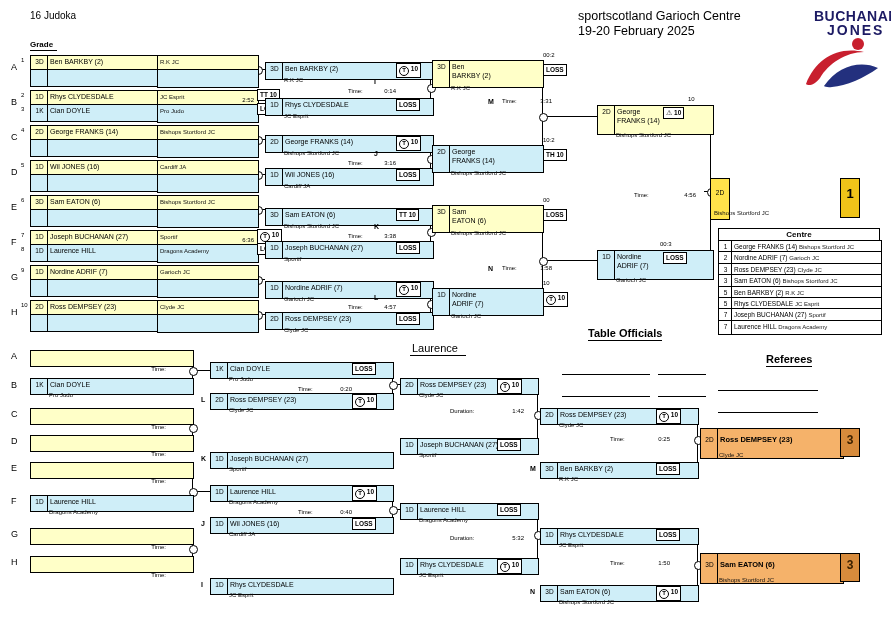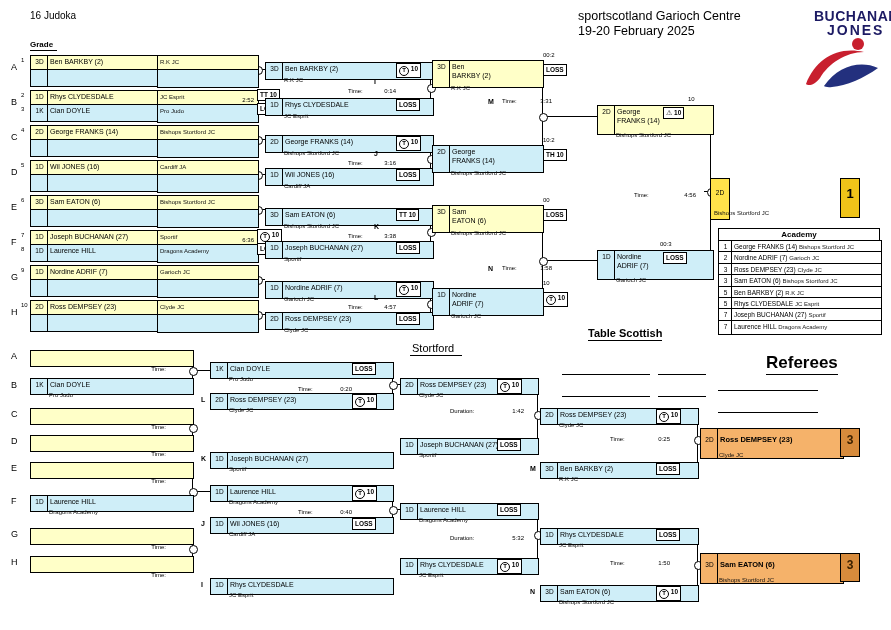--- a/index.html
+++ b/index.html
@@ -45,23 +45,23 @@
   <div style="left:802px;top:36px;width:80px;height:52px">
     <svg width="80" height="52" viewBox="0 0 80 52">
       <circle cx="56" cy="8" r="6" fill="#c81f2e"></circle>
       <path d="M4,48 C14,22 36,10 62,16 C44,16 26,28 18,42 C12,50 6,50 4,48 Z" fill="#c81f2e"></path>
       <path d="M22,50 C36,30 58,24 76,32 C62,42 44,50 30,51 C26,51.5 23,51 22,50 Z" fill="#23307e"></path>
     </svg>
   </div>
 
   <div style="left:30px;top:40px;font-size:8px;font-weight:bold;border-bottom:1px solid #000;padding:0 4px 1px 0">Grade</div>
 
-  <div style="left:410px;top:342px;font-size:11px;border-bottom:1px solid #000;padding:0 8px 1px 2px">Stortford</div>
-  <div style="left:588px;top:327px;font-size:11px;font-weight:bold;border-bottom:1px solid #000;padding-bottom:1px">Table Scottish</div>
-  <div style="left:766px;top:353px;font-size:17px;font-weight:bold;border-bottom:1px solid #000;padding-bottom:1px">Referees</div>
+  <div style="left:410px;top:342px;font-size:11px;border-bottom:1px solid #000;padding:0 8px 1px 2px">Laurence</div>
+  <div style="left:588px;top:327px;font-size:11px;font-weight:bold;border-bottom:1px solid #000;padding-bottom:1px">Table Officials</div>
+  <div style="left:766px;top:353px;font-size:11px;font-weight:bold;border-bottom:1px solid #000;padding-bottom:1px">Referees</div>
 
 <div class="ln" style="left: 257px; top: 62px; width: 1px; height: 14px;"></div>
     <div class="ln" style="left: 257px; top: 97px; width: 1px; height: 14px;"></div>
     <div class="ln" style="left: 257px; top: 132px; width: 1px; height: 14px;"></div>
     <div class="ln" style="left: 257px; top: 167px; width: 1px; height: 14px;"></div>
     <div class="ln" style="left: 257px; top: 202px; width: 1px; height: 14px;"></div>
     <div class="ln" style="left: 257px; top: 237px; width: 1px; height: 14px;"></div>
     <div class="ln" style="left: 257px; top: 272px; width: 1px; height: 14px;"></div>
     <div class="ln" style="left: 257px; top: 307px; width: 1px; height: 14px;"></div>
     <div class="ln" style="left: 257px; top: 69px; width: 8px; height: 1px;"></div>
@@ -299,21 +299,21 @@
     <div class="cell fc twoline" style="left: 614px; top: 250px; width: 96px; height: 26px;">Nordine
 ADRIF (7)</div>
     <div class="clubline" style="left: 616px; top: 277px;">Garioch JC</div>
     <div class="badge" style="left: 663px; top: 252px;">LOSS</div>
     <div class="tiny" style="left: 660px; top: 241px; width: 32px;">00:3</div>
     <div class="tiny" style="left: 634px; top: 192px; width: 26px;">Time:</div>
     <div class="tiny r" style="left: 662px; top: 192px; width: 34px;">4:56</div>
     <div class="cell fg gcell" style="left: 710px; top: 178px; width: 18px; height: 30px; padding-top: 10px;">2D</div>
     <div class="cell" style="left: 840px; top: 178px; width: 18px; height: 30px; background: rgb(240, 196, 25); font-size: 13px; font-weight: bold; text-align: center; padding: 8px 0px 0px;">1</div>
     <div class="clubline" style="left: 714px; top: 210px;">Bishops Stortford JC</div>
-    <div class="cell" style="left: 718px; top: 228px; width: 160px; height: 12px; text-align: center; font-weight: bold; font-size: 8px; padding: 2px 0px 0px;">Academy</div>
+    <div class="cell" style="left: 718px; top: 228px; width: 160px; height: 12px; text-align: center; font-weight: bold; font-size: 8px; padding: 2px 0px 0px;">Centre</div>
     <div class="cell" style="left: 718px; top: 240px; width: 13px; height: 11.4px; text-align: center; font-size: 6.5px; padding: 2px 0px 0px;">1</div>
     <div class="cell" style="left: 731px; top: 240px; width: 147px; height: 11.4px; font-size: 6.5px; padding: 2px 0px 0px 2px;"><span>George FRANKS (14) </span><span class="rclub">Bishops Stortford JC</span></div>
     <div class="cell" style="left: 718px; top: 251.4px; width: 13px; height: 11.4px; text-align: center; font-size: 6.5px; padding: 2px 0px 0px;">2</div>
     <div class="cell" style="left: 731px; top: 251.4px; width: 147px; height: 11.4px; font-size: 6.5px; padding: 2px 0px 0px 2px;"><span>Nordine ADRIF (7) </span><span class="rclub">Garioch JC</span></div>
     <div class="cell" style="left: 718px; top: 262.8px; width: 13px; height: 11.4px; text-align: center; font-size: 6.5px; padding: 2px 0px 0px;">3</div>
     <div class="cell" style="left: 731px; top: 262.8px; width: 147px; height: 11.4px; font-size: 6.5px; padding: 2px 0px 0px 2px;"><span>Ross DEMPSEY (23) </span><span class="rclub">Clyde JC</span></div>
     <div class="cell" style="left: 718px; top: 274.2px; width: 13px; height: 11.4px; text-align: center; font-size: 6.5px; padding: 2px 0px 0px;">3</div>
     <div class="cell" style="left: 731px; top: 274.2px; width: 147px; height: 11.4px; font-size: 6.5px; padding: 2px 0px 0px 2px;"><span>Sam EATON (6) </span><span class="rclub">Bishops Stortford JC</span></div>
     <div class="cell" style="left: 718px; top: 285.6px; width: 13px; height: 11.4px; text-align: center; font-size: 6.5px; padding: 2px 0px 0px;">5</div>
     <div class="cell" style="left: 731px; top: 285.6px; width: 147px; height: 11.4px; font-size: 6.5px; padding: 2px 0px 0px 2px;"><span>Ben BARKBY (2) </span><span class="rclub">R.K JC</span></div>

